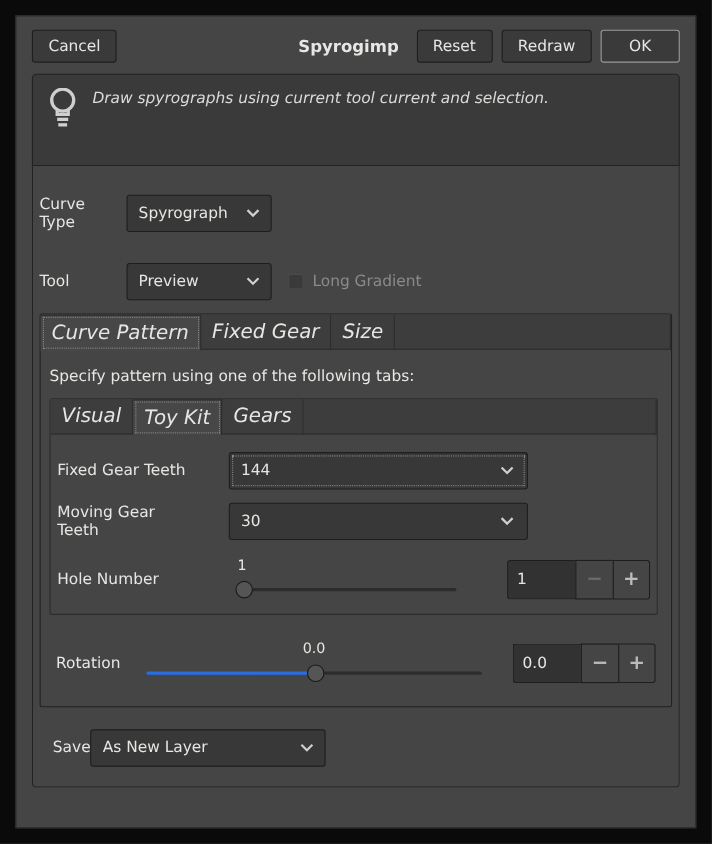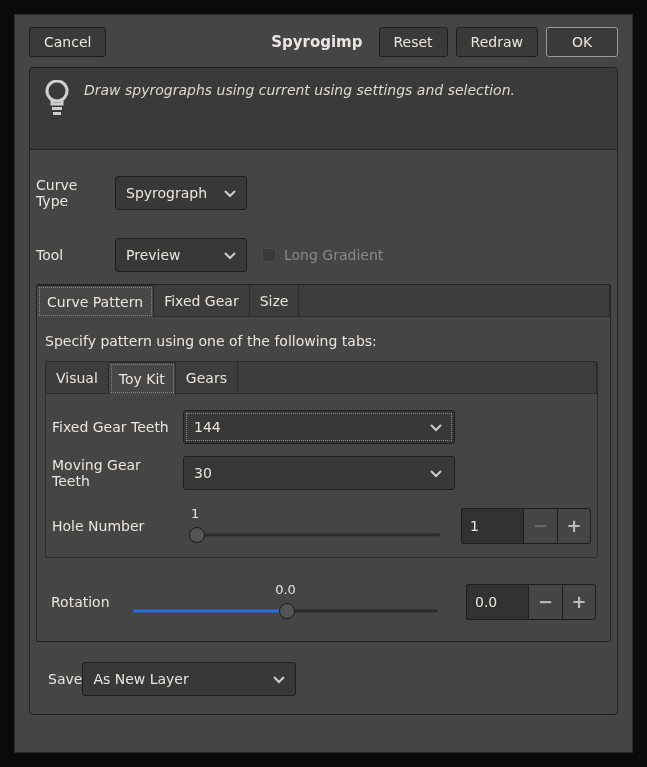--- a/index.html
+++ b/index.html
@@ -134,25 +134,26 @@
   .tabbar {
     display: flex;
     align-items: stretch;
     height: 32px;
     background: #3d3d3d;
   }
   .tab {
     padding: 0 10px;
     display: flex;
     align-items: center;
-    font-size: 14px;
+    font-size: 18px;
     border-right: 1px solid #2c2c2c;
     border-bottom: 1px solid #2c2c2c;
     background: #3d3d3d;
     cursor: pointer;
+    font-style: italic;
   }
   .tab.active {
     background: #474747;
     border-bottom: 1px solid #474747;
     border-top: 1px solid #2c2c2c;
     position: relative;
     top: 1px;
     margin-top: -1px;
     outline: 1px dotted #888;
     outline-offset: -3px;
@@ -172,21 +173,21 @@
     border: 1px solid #2c2c2c;
     border-radius: 2px;
     margin-right: 4px;
   }
   .form-table {
     padding: 10px 6px 6px 6px;
   }
   .frow {
     display: flex;
     align-items: center;
-    gap: 5px;
+    gap: 30px;
     padding: 6px 0;
   }
   .frow .flbl {
     width: 126px;
   }
   .combo {
     background: #383838;
     border: 1px solid #1e1e1e;
     border-radius: 3px;
     height: 34px;
@@ -336,21 +337,21 @@
 
   <div class="hint">
     <span class="bulb">
       <svg width="26" height="38" viewBox="0 0 26 38">
         <circle cx="13" cy="11" r="10" fill="none" stroke="#cfcfcf" stroke-width="3"></circle>
         <path d="M8 19 L8 24 L18 24 L18 19" fill="none" stroke="#cfcfcf" stroke-width="3"></path>
         <rect x="8" y="27" width="10" height="3" fill="#cfcfcf"></rect>
         <rect x="9" y="32" width="8" height="3" fill="#cfcfcf"></rect>
       </svg>
     </span>
-    <div class="hint-text">Draw spyrographs using current using settings and selection.</div>
+    <div class="hint-text">Draw spyrographs using current tool current and selection.</div>
   </div>
 
   <div class="form-area">
 
     <div class="row">
       <div class="lbl">Curve Type</div>
       <div class="select small">
         <span>Spyrograph</span>
         <span class="caret">
           <svg width="12" height="8">

